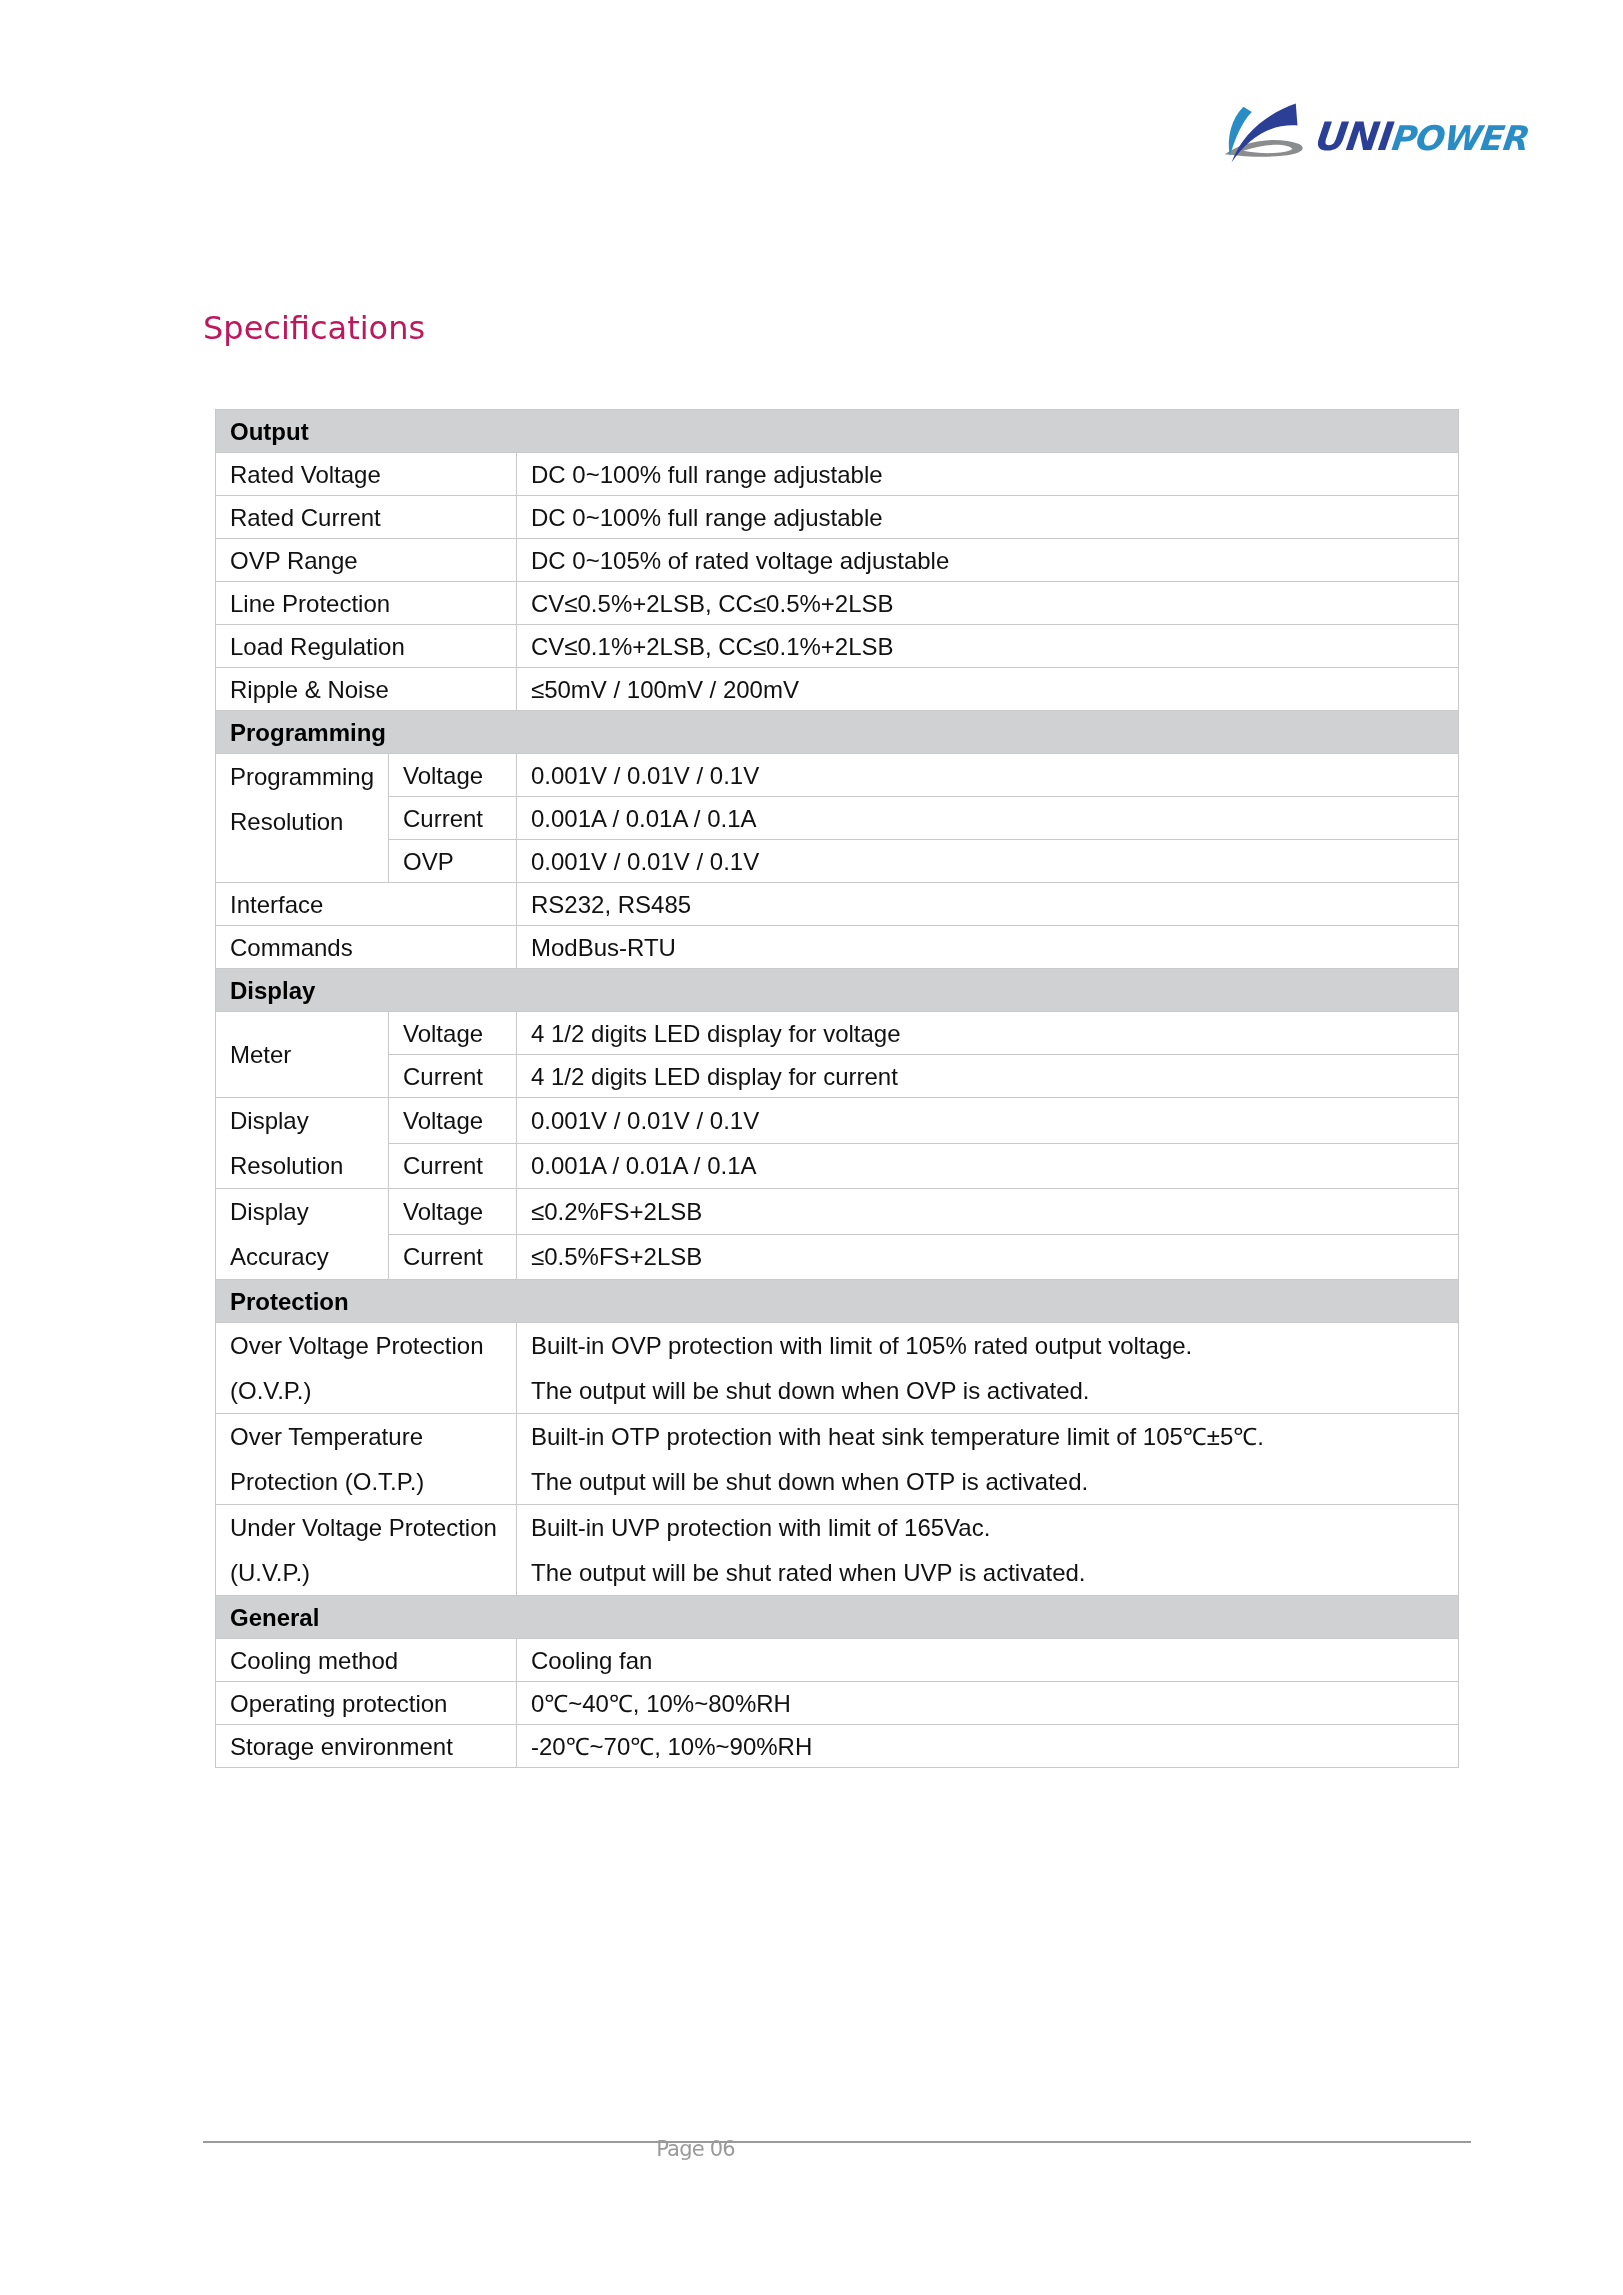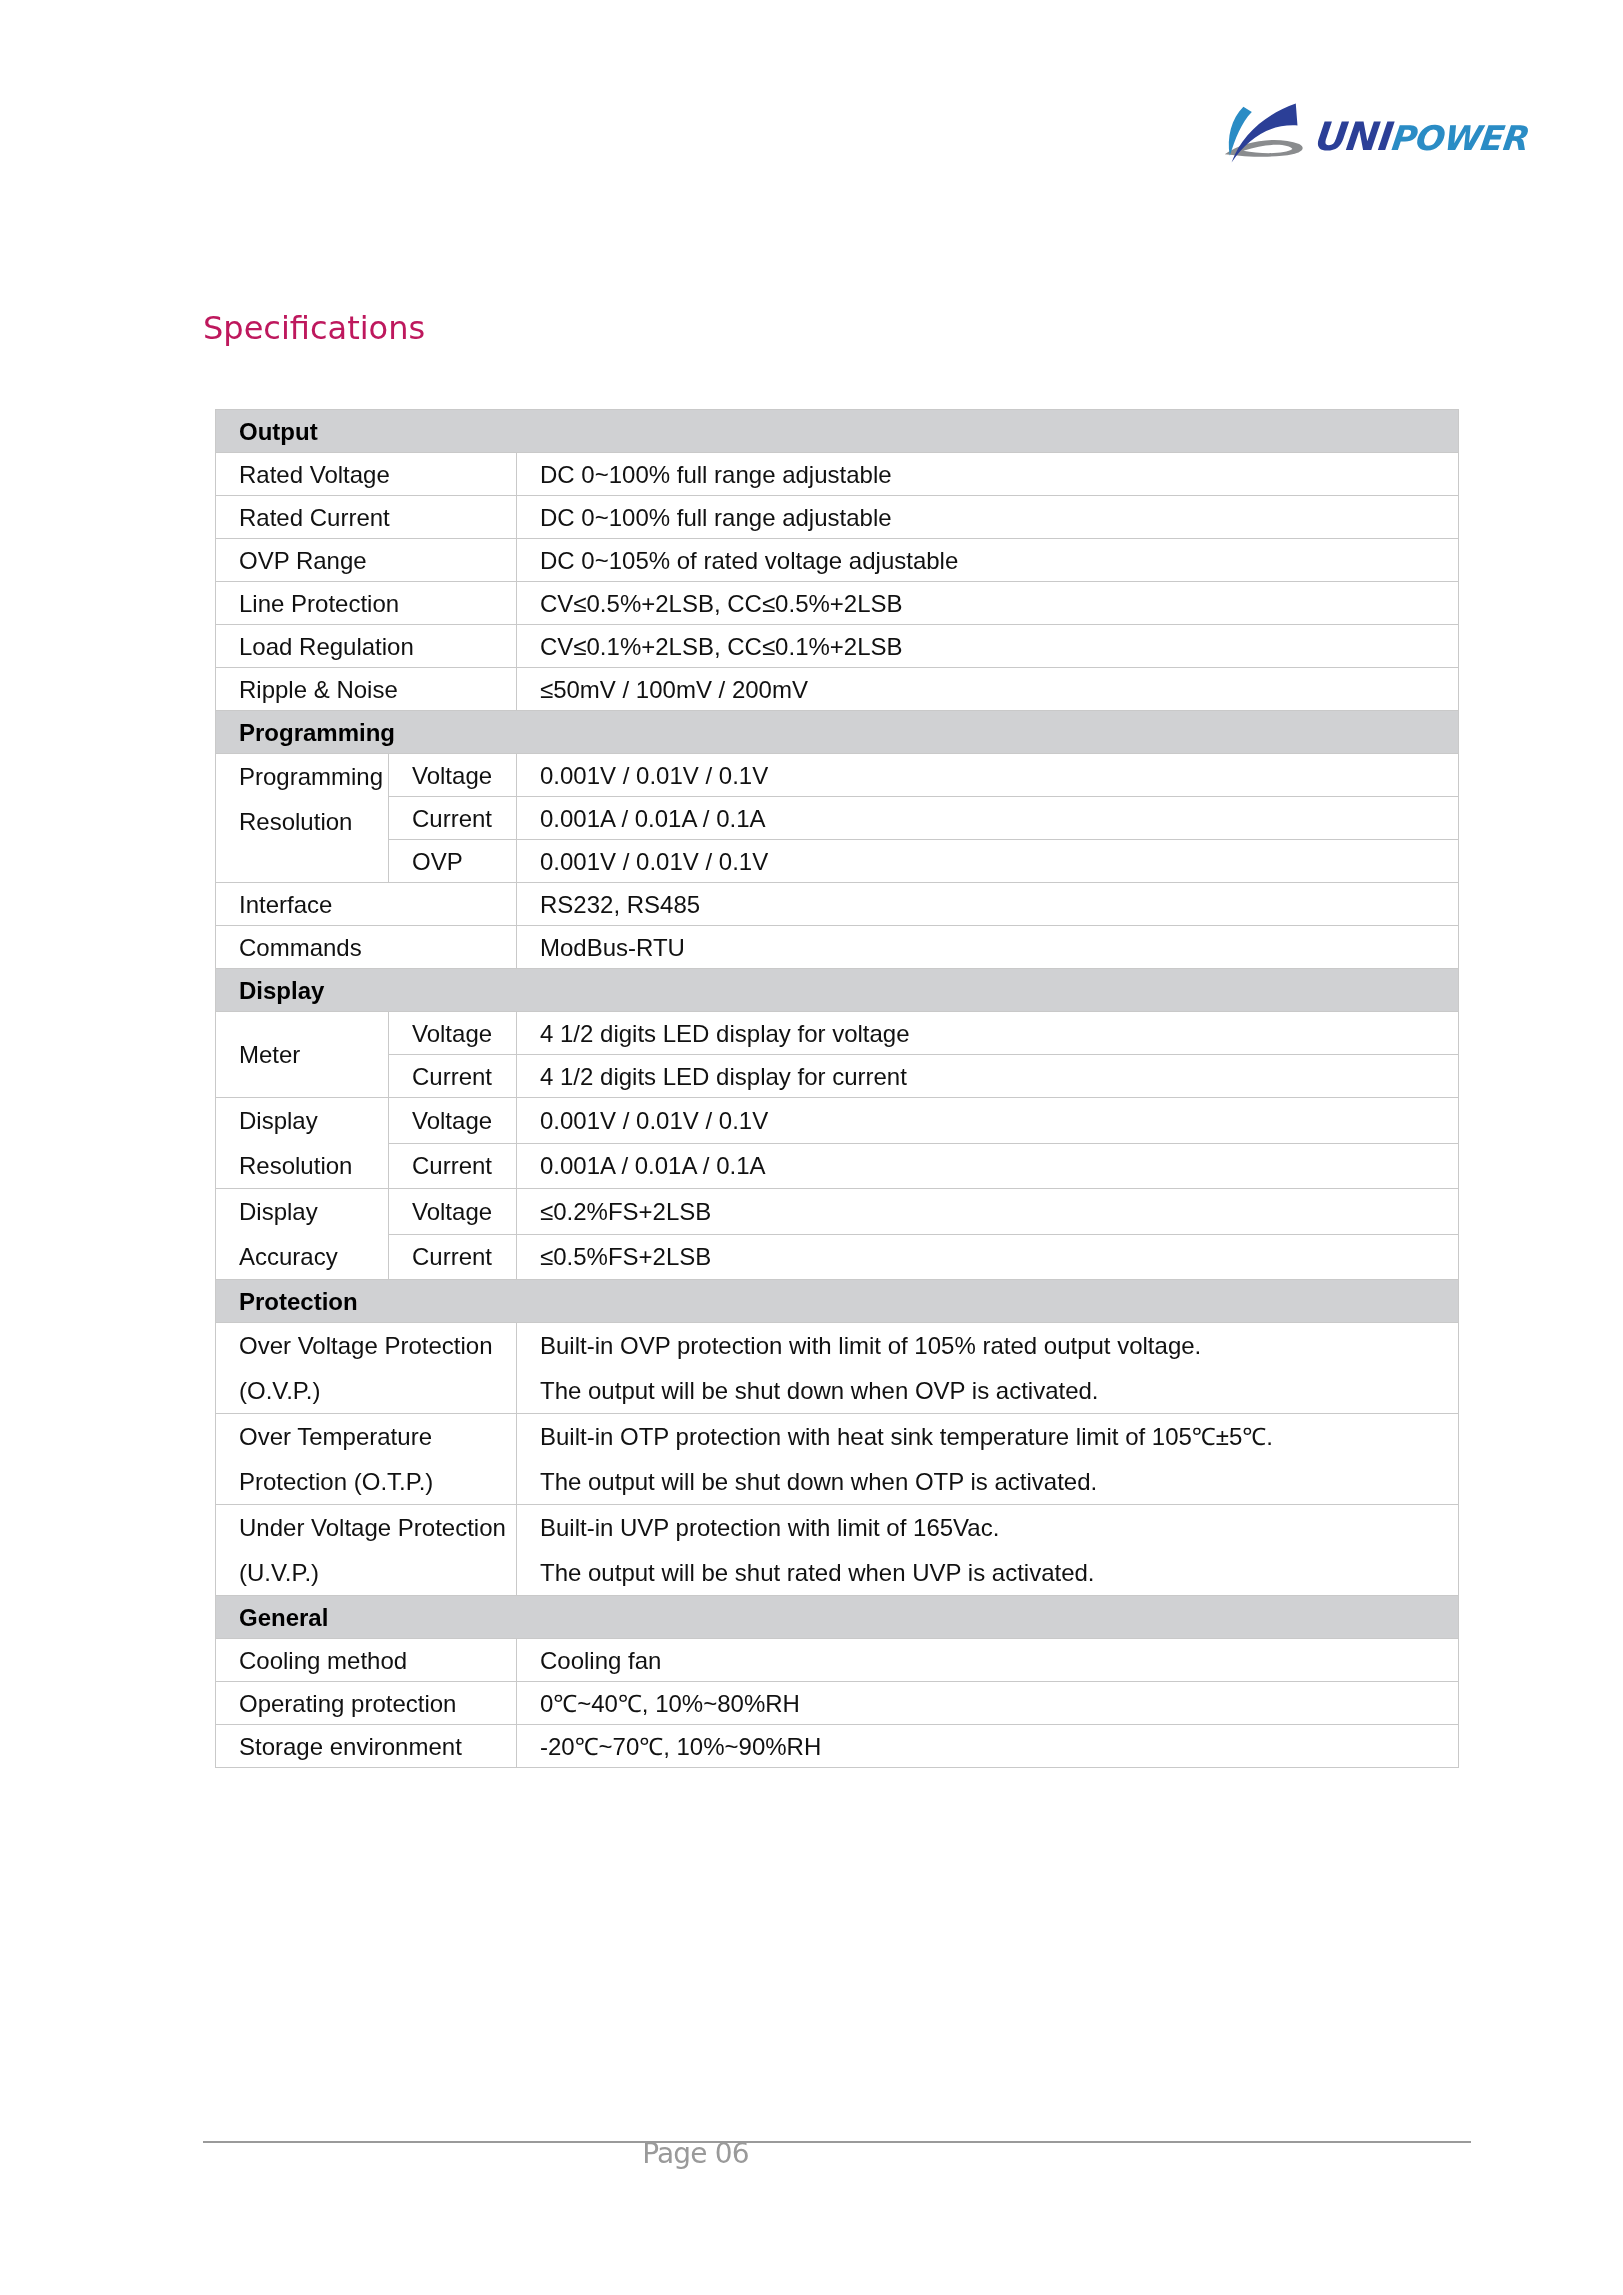--- a/index.html
+++ b/index.html
@@ -16,31 +16,31 @@
   .wordmark .power { color: #2a8cc5; }
 
   .page-title { position: absolute; left: 203px; top: 309px; font-family: "DejaVu Sans", sans-serif;
                 font-size: 32px; color: #be185d; font-weight: normal; letter-spacing: 0px; }
 
   table.spec { position: absolute; left: 215px; top: 409px; width: 1244px;
                border-collapse: collapse; table-layout: fixed; font-size: 24px; }
   table.spec col.c1 { width: 173px; }
   table.spec col.c2 { width: 128px; }
   table.spec col.c3 { width: auto; }
-  table.spec td { border: 1.7px solid #c9c9c9; padding: 0 0 0 23px; height: 42px;
+  table.spec td { border: 1.7px solid #c9c9c9; padding: 0 0 0 14px; height: 42px;
                   vertical-align: middle; white-space: nowrap; line-height: 27px; }
   table.spec tr.section td { background: #d0d1d3; font-weight: bold; color: #000; }
   table.spec td.two-line { height: 85px; vertical-align: middle; line-height: 45px; }
   .line { display: block; }
   table.spec td.label-split { vertical-align: top; line-height: 45px; padding-top: 0; }
 
   .footer-rule { position: absolute; left: 203px; top: 2141px; width: 1268px; height: 0;
                  border-top: 2.5px solid #9a9a9a; }
   .page-number { position: absolute; left: 0; width: 1391px; top: 2137px; text-align: center;
-                 font-family: "DejaVu Sans", sans-serif; font-size: 28px; color: #9a9a9a;
+                 font-family: "DejaVu Sans", sans-serif; font-size: 21px; color: #9a9a9a;
                  font-weight: normal; letter-spacing: -0.8px; }
 </style>
 </head>
 <body>
 
 <div class="logo">
   <svg width="93" height="71" viewBox="0 0 110 84">
 
     <path d="M8 70 C 30 54, 70 48, 96 58 C 104 62, 100 68, 88 70 C 70 74, 40 74, 8 70 Z
              M30 66 C 50 70, 80 70, 88 64 C 84 58, 60 56, 30 66 Z" fill="#8a8c8e" fill-rule="evenodd"></path>

